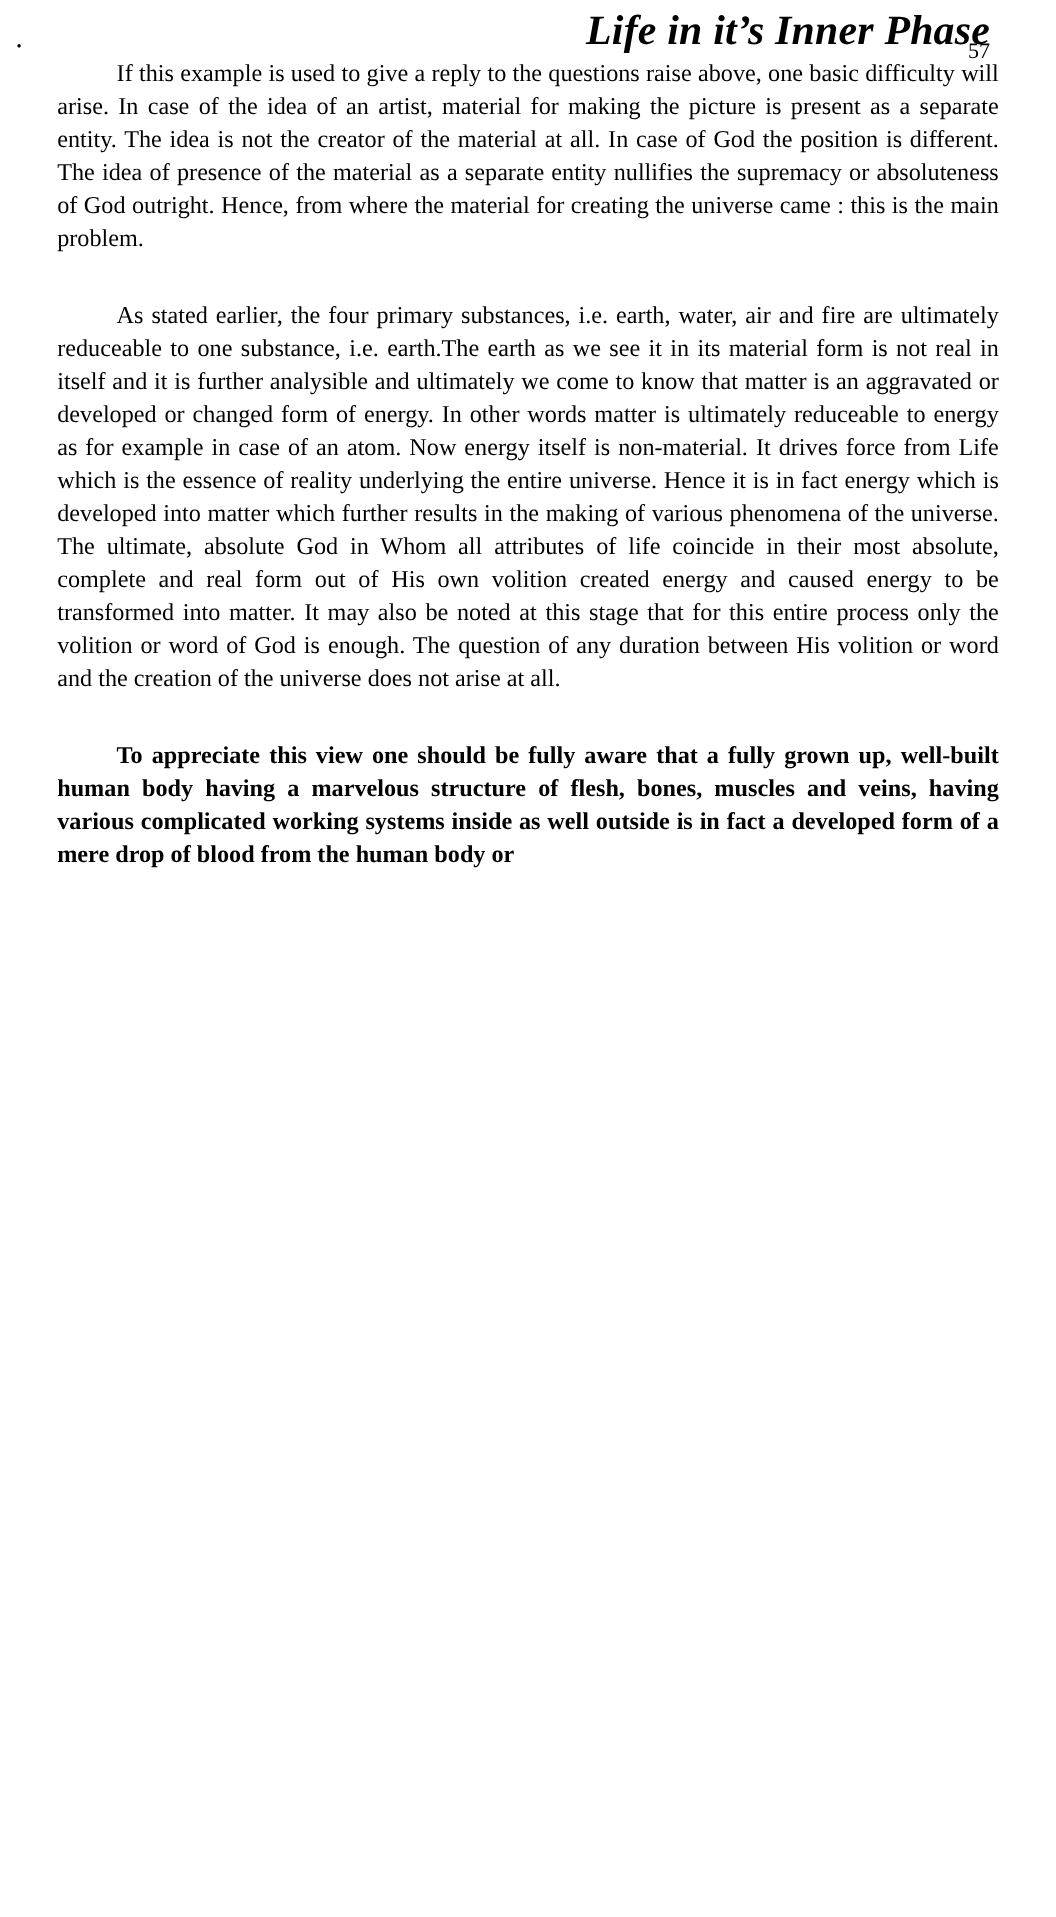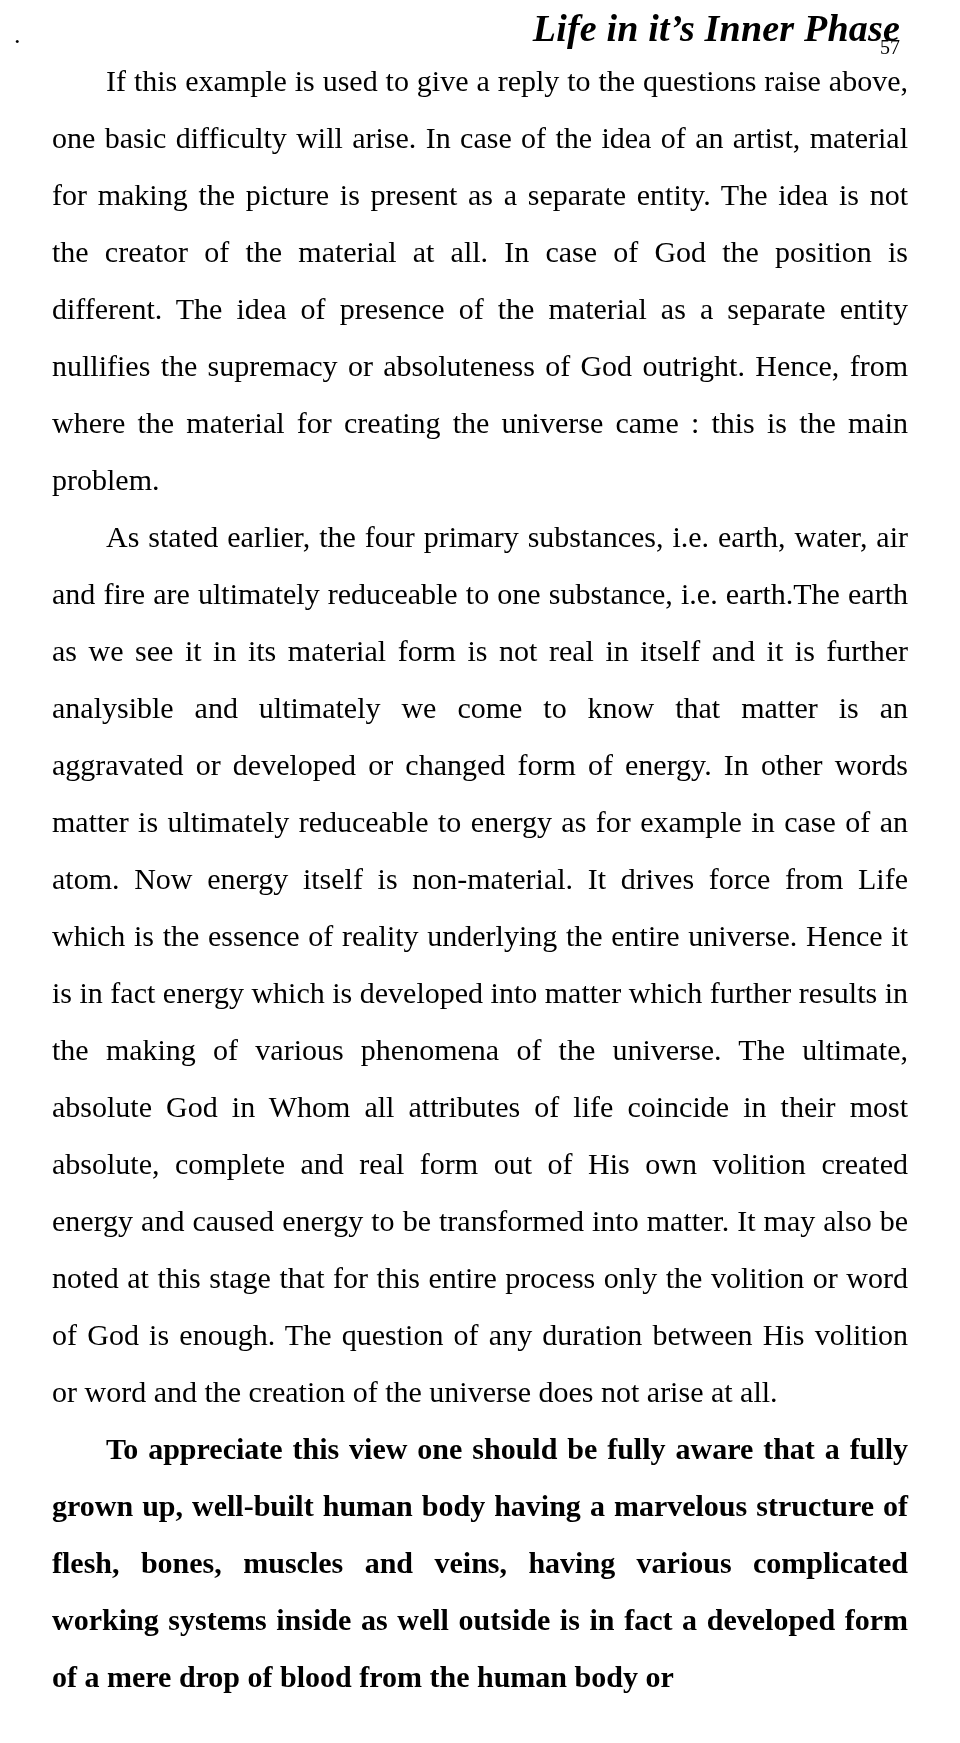--- a/index.html
+++ b/index.html
@@ -47,30 +47,31 @@
   }
   .header-pageno {
     position: absolute;
     right: 0;
     top: 4px;
     font-size: 20px;
     margin-top: 32px;
   }
   .body-text {
     margin: 0 52px 0 52px;
-    font-size: 30px;
-    line-height: 57px;
+    font-size: 22px;
+    line-height: 30px;
     text-align: justify;
     text-justify: inter-word;
   }
   .body-text p {
     margin: 0;
     text-indent: 54px;
   }
   .body-text p.gap {
+    margin-top: 40px;
   }
   .body-text p:last-child {
     text-align: justify;
     font-weight: bold;
   }
 </style>
 </head>
 <body>
 
 <div class="page">

